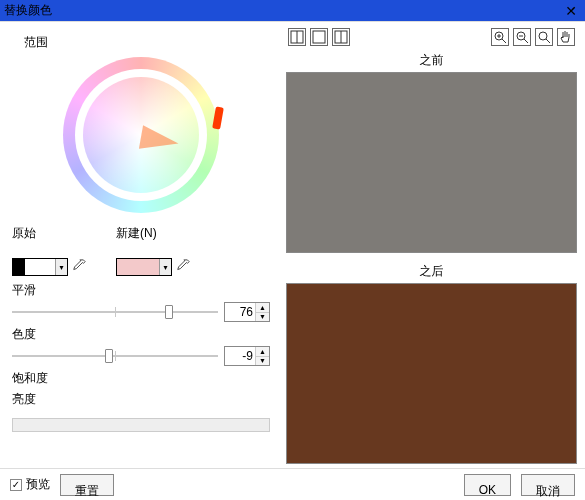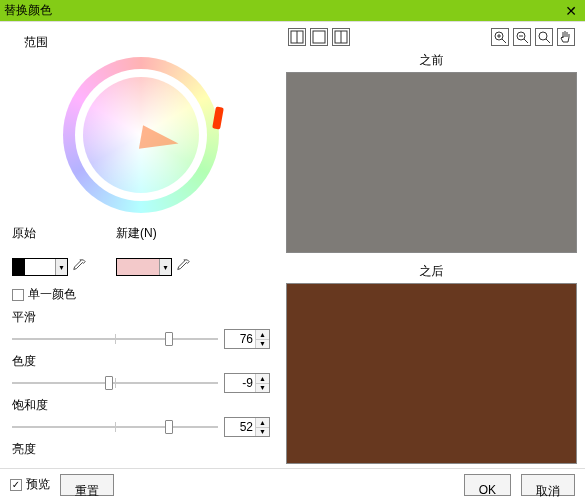--- a/index.html
+++ b/index.html
@@ -1,17 +1,17 @@
 <!DOCTYPE html>
 <html><head>
 <meta charset="utf-8">
 <style>
   * { box-sizing: border-box; margin: 0; padding: 0; font-family: "Microsoft YaHei", sans-serif; }
   body { width: 585px; height: 500px; background: #fff; font-size: 12px; color: #000; overflow: hidden; position: relative; }
-  .titlebar { height: 22px; background: #84cc16; border-bottom: 1px solid #ddd; display: flex; align-items: center; padding: 0 4px; }
+  .titlebar { height: 22px; background: #1d4ed8; border-bottom: 1px solid #ddd; display: flex; align-items: center; padding: 0 4px; }
   .titlebar .title { flex: 1; }
   .close { font-size: 14px; cursor: pointer; padding: 0 4px; }
   .content { position: absolute; top: 22px; left: 0; right: 0; bottom: 32px; display: flex; }
   .left-panel { width: 282px; padding: 8px 12px 4px 12px; display: flex; flex-direction: column; }
   .range-label { margin: 4px 0 4px 12px; }
   .color-wheel-box { display: flex; justify-content: center; margin: 2px 0 8px 0; }
   .color-wheel { position: relative; width: 156px; height: 156px; }
   .outer-ring { position: absolute; width: 156px; height: 156px; border-radius: 50%;
     background: conic-gradient(from 0deg,
       #ffb3b3, #ffd9b3, #ffffb3, #d9ffb3, #b3ffb3, #b3ffd9,
@@ -118,24 +118,20 @@
             </div>
           <span class="eyedrop">
             <svg viewBox="0 0 16 16">
                 <path d="M13 1l2 2-2 2-1-1-7 7-3 1 1-3 7-7-1-1z" fill="none" stroke="#333" stroke-width="1"></path>
               </svg>
           </span>
         </div>
       </div>
     </div>
 
-    <div class="chk-row">
-      <span class="chk"></span>
-      <span>单一颜色</span>
-    </div>
 
     <div class="sliders">
 
       <div class="slider-group">
         <span class="slider-label">平滑</span>
         <div class="slider-row">
           <div class="track">
             <div class="line"></div>
             <div class="tick" style="left:50%"></div>
             <div class="thumb" style="left:76%"></div>
@@ -163,34 +159,20 @@
             <div class="spinners">
                 <div class="spin">▲</div>
                 <div class="spin">▼</div>
               </div>
           </div>
         </div>
       </div>
 
       <div class="slider-group">
         <span class="slider-label">饱和度</span>
-        <div class="slider-row">
-          <div class="track">
-            <div class="line"></div>
-            <div class="tick" style="left:50%"></div>
-            <div class="thumb" style="left:76%"></div>
-          </div>
-          <div class="num-box">
-            <input value="52" style="">
-            <div class="spinners">
-                <div class="spin">▲</div>
-                <div class="spin">▼</div>
-              </div>
-          </div>
-        </div>
       </div>
 
       <div class="slider-group">
         <span class="slider-label">亮度</span>
       </div>
 
     </div>
 
     <div class="scrollbar-h"></div>
   </div>

